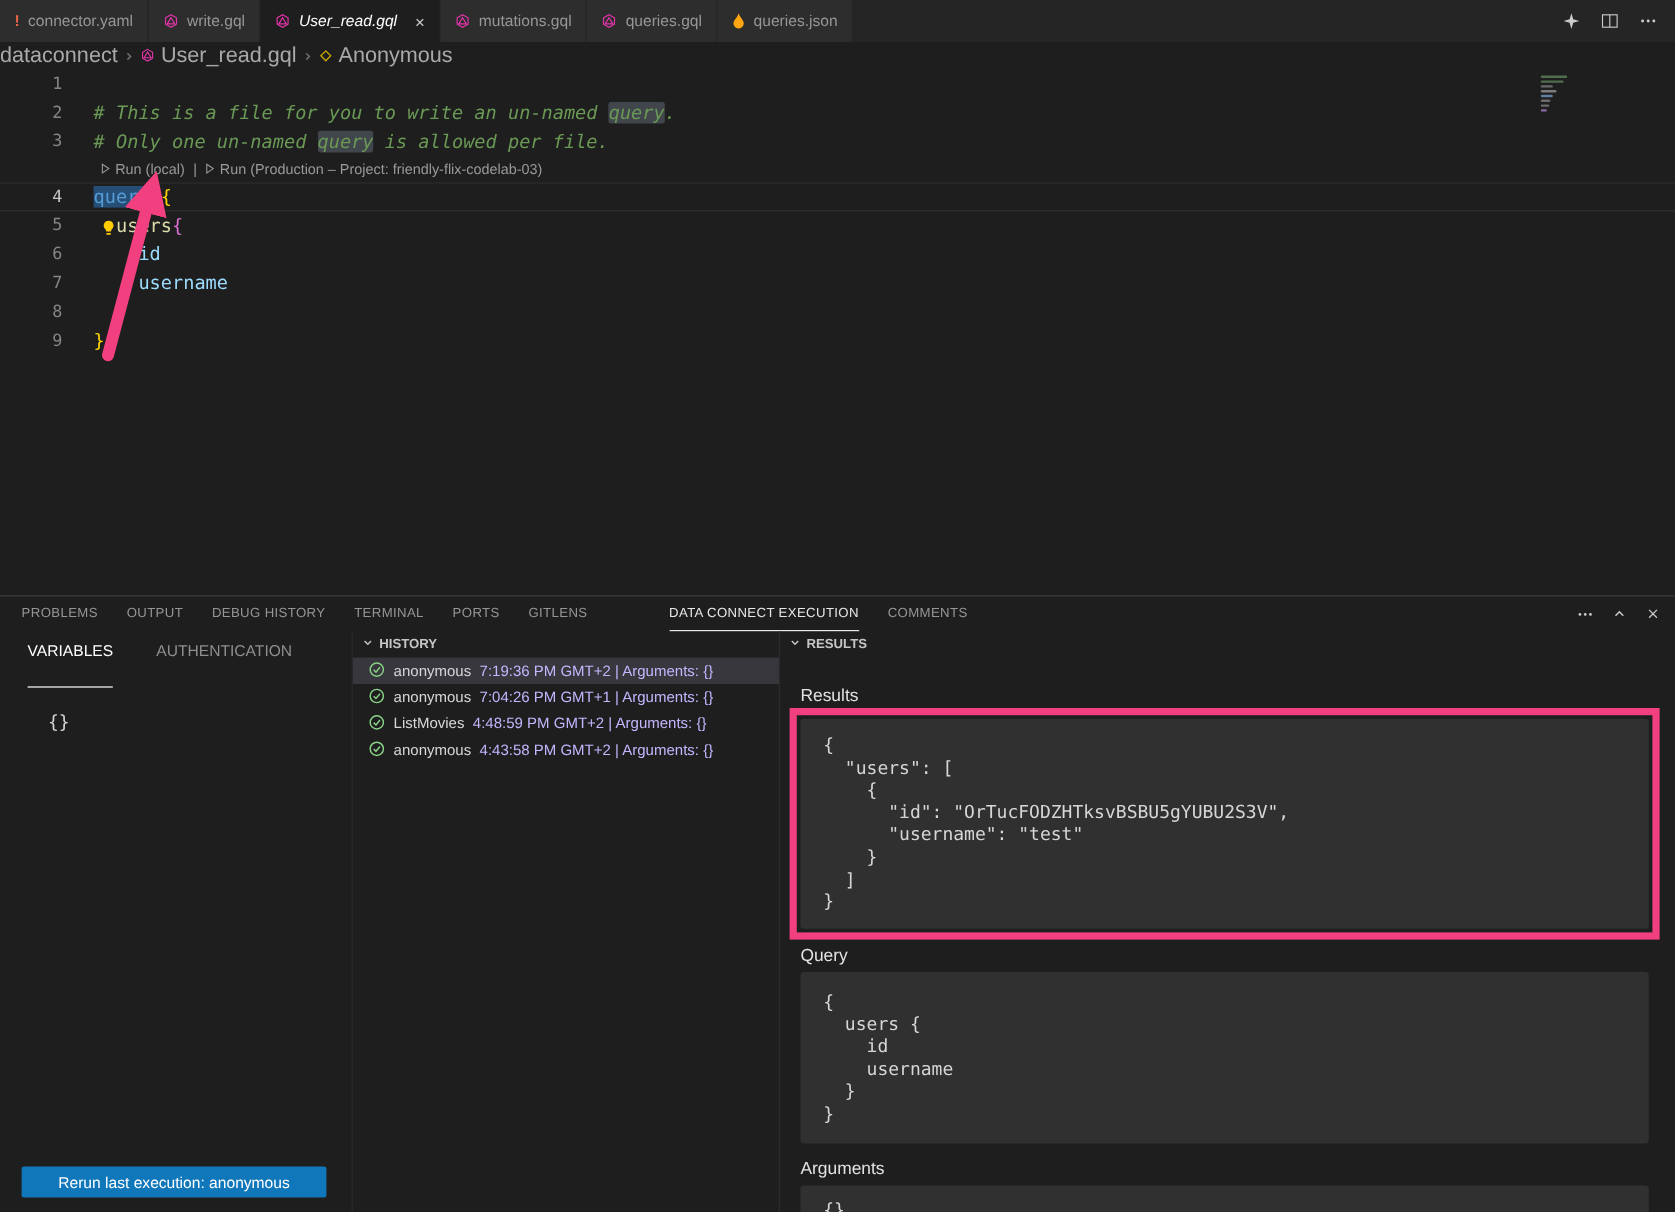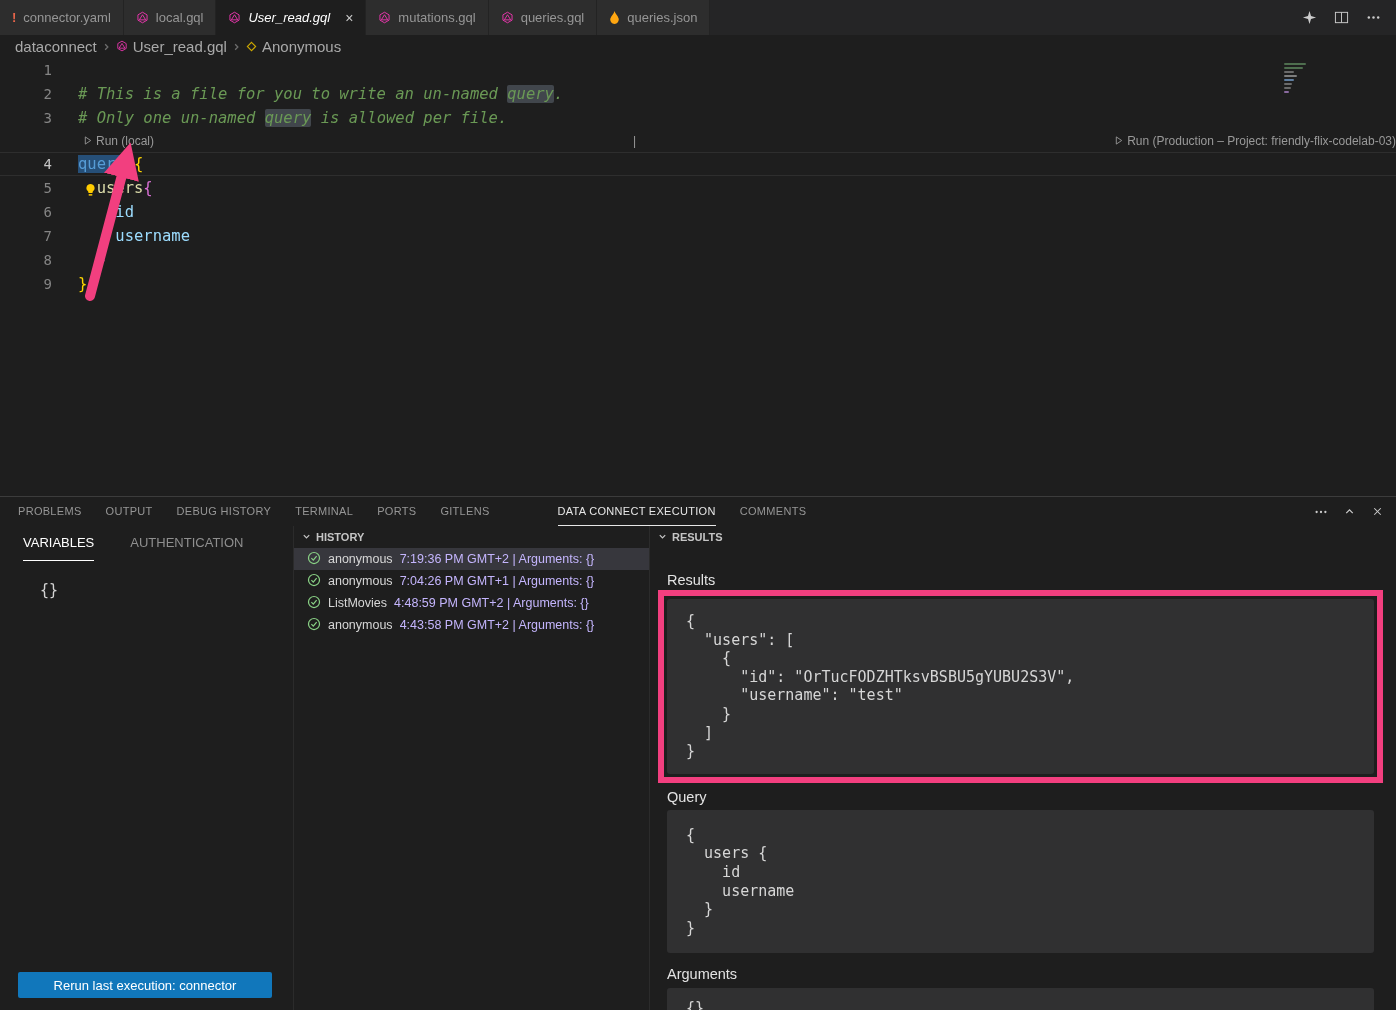--- a/index.html
+++ b/index.html
@@ -12,62 +12,62 @@
   .tab.active{background:#1e1e1e;color:#ffffff;}
   .tab.active .tlabel{font-style:italic;}
   .tab.active .tclose{margin-left:8px;color:#cccccc;font-size:14px;line-height:14px;}
   .ticon{display:flex;align-items:center;}
   .warn-glyph{color:#e8654a;font-weight:bold;font-size:13px;}
   .tabbar-spacer{flex:1;}
   .tabbar-actions{display:flex;align-items:center;gap:17px;padding:0 15px;}
   .icon-btn{display:flex;align-items:center;cursor:pointer;}
 
   
-  .breadcrumb{height:23px;display:flex;align-items:center;padding-left:15px;gap:5px;font-size:15px;color:#a9a9a9;background:#1e1e1e;}
+  .breadcrumb{height:23px;display:flex;align-items:center;gap:5px;font-size:18px;color:#a9a9a9;background:#1e1e1e;}
   .crumb{display:flex;align-items:center;gap:5px;cursor:pointer;}
   .crumb-sep{display:flex;align-items:center;color:#6e6e6e;}
 
   
   .editor-region{position:relative;height:438px;background:#1e1e1e;font-family:"DejaVu Sans Mono",monospace;font-size:15.5px;}
   .code-line{display:flex;height:24px;line-height:24px;position:relative;}
   .code-line.current{border-top:1px solid #2e2e2e;border-bottom:1px solid #2e2e2e;height:22px;line-height:22px;}
   .gutter{width:52px;flex-shrink:0;text-align:right;color:#858585;font-size:14px;}
   .code-line.current .gutter{color:#c6c6c6;}
   .line-content{padding-left:26px;white-space:pre;}
   .tok{white-space:pre;}
   .comment{color:#6a9955;font-style:italic;}
   .kw{color:#569cd6;}
   .field{color:#dcdcaa;}
   .prop{color:#9cdcfe;}
   .b1{color:#ffd700;}
   .b2{color:#da70d6;}
   .word-hl{background:rgba(95,103,115,0.55);border-radius:2px;}
   .sel{background:#264f78;}
-  .codelens-row{height:22px;padding-left:84px;font-family:"Liberation Sans",sans-serif;font-size:12px;color:#999999;display:flex;align-items:center;gap:7px;justify-content:space-between;}
+  .codelens-row{height:22px;padding-left:84px;font-family:"Liberation Sans",sans-serif;font-size:12px;color:#999999;display:flex;align-items:center;gap:7px;}
   .codelens-link{display:flex;align-items:center;gap:4px;cursor:pointer;}
   .lightbulb{position:absolute;left:84px;top:4px;}
   .minimap{position:absolute;right:84px;top:5px;width:28px;}
   .minimap div{height:2px;margin-bottom:2px;border-radius:1px;}
   .annotation-arrow{position:absolute;left:0;top:0;pointer-events:none;z-index:6;}
 
   
   .panel{position:absolute;left:0;right:0;top:496px;bottom:0;background:#1e1e1e;border-top:1px solid #3c3c3c;display:flex;flex-direction:column;}
   .panel-tabbar{height:29px;display:flex;align-items:stretch;padding-left:18px;gap:24px;font-size:11px;color:#969696;flex-shrink:0;}
   .panel-tab{display:flex;align-items:center;border-bottom:1px solid transparent;cursor:pointer;letter-spacing:0.3px;white-space:nowrap;text-align:center;}
   .panel-tab.active{color:#e7e7e7;border-bottom-color:#e7e7e7;margin-left:44px;}
   .panel-actions{margin-left:auto;display:flex;align-items:center;gap:15px;padding-right:12px;}
   .panel-body{flex:1;display:flex;min-height:0;}
   .col-config{width:293px;border-right:1px solid #2b2b2b;position:relative;flex-shrink:0;}
   .col-history{width:355px;border-right:1px solid #2b2b2b;flex-shrink:0;}
   .col-results{flex:1;overflow:hidden;}
   .sec-header{height:22px;display:flex;align-items:center;gap:5px;padding-left:8px;font-size:11px;font-weight:bold;color:#c5c5c5;cursor:pointer;}
 
   
   .config-tabs{display:flex;padding-left:23px;margin-top:9px;font-size:13px;color:#8f8f8f;}
-  .config-tab{margin-right:36px;padding-bottom:10px;border-bottom:1px solid transparent;cursor:pointer;}
+  .config-tab{margin-right:36px;padding-bottom:22px;border-bottom:1px solid transparent;cursor:pointer;}
   .config-tab.active{color:#ffffff;border-bottom-color:#ffffff;}
   .variables-value{margin:20px 0 0 40px;font-family:"DejaVu Sans Mono",monospace;font-size:15px;color:#d4d4d4;cursor:text;}
   .rerun-btn{position:absolute;left:18px;right:21px;bottom:12px;height:26px;background:#1177bb;color:#ffffff;font-size:13px;display:flex;align-items:center;justify-content:center;border-radius:2px;cursor:pointer;}
 
   
   .history-item{height:22px;display:flex;align-items:center;gap:7px;padding-left:13px;font-size:12.5px;cursor:pointer;white-space:nowrap;}
   .history-item.selected{background:#37373d;}
   .hist-name{color:#d7d7d7;}
   .hist-detail{color:#c4b5fd;}
 
@@ -92,21 +92,21 @@
   </div>
   <div class="tab">
     <span class="ticon">
         <svg width="13" height="13" viewBox="0 0 16 16">
           <g stroke="#e535ab" stroke-width="1.2" fill="none">
             <polygon points="8,1.5 13.6,4.75 13.6,11.25 8,14.5 2.4,11.25 2.4,4.75"></polygon>
             <polygon points="8,4.6 11.9,10.9 4.1,10.9"></polygon>
           </g>
         </svg>
       </span>
-    <span class="tlabel">local.gql</span>
+    <span class="tlabel">write.gql</span>
   </div>
   <div class="tab active">
     <span class="ticon">
         <svg width="13" height="13" viewBox="0 0 16 16">
           <g stroke="#e535ab" stroke-width="1.2" fill="none">
             <polygon points="8,1.5 13.6,4.75 13.6,11.25 8,14.5 2.4,11.25 2.4,4.75"></polygon>
             <polygon points="8,4.6 11.9,10.9 4.1,10.9"></polygon>
           </g>
         </svg>
       </span>
@@ -308,21 +308,21 @@
   </div>
 
   <div class="panel-body">
 
     <div class="col-config">
       <div class="config-tabs">
         <span class="config-tab active">VARIABLES</span>
         <span class="config-tab">AUTHENTICATION</span>
       </div>
       <div class="variables-value">{}</div>
-      <div class="rerun-btn">Rerun last execution: connector</div>
+      <div class="rerun-btn">Rerun last execution: anonymous</div>
     </div>
 
     <div class="col-history">
       <div class="sec-header">
         <span><svg width="9" height="9" viewBox="0 0 10 10" fill="none" stroke="#c5c5c5" stroke-width="1.4">
               <path d="M2 3.5 L5 6.5 L8 3.5"></path>
             </svg></span>
         <span>HISTORY</span>
       </div>
       <div class="history-item selected">

